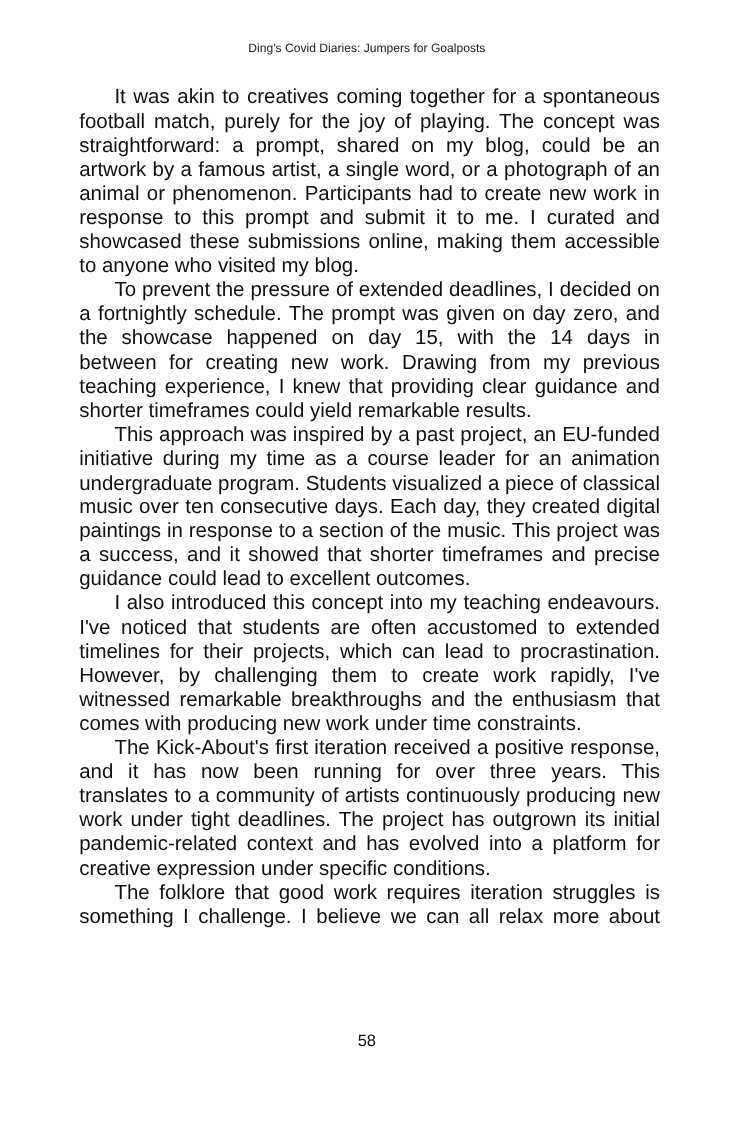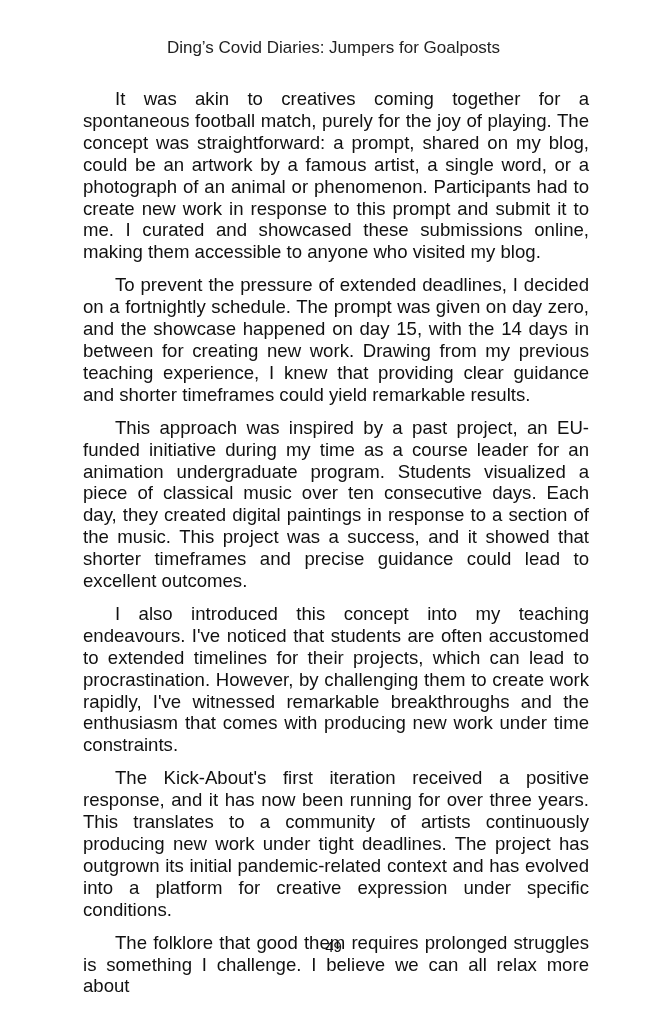--- a/index.html
+++ b/index.html
@@ -1,32 +1,32 @@
 <!DOCTYPE html>
 <html><head>
 <meta charset="utf-8">
 <style>
   html, body { margin: 0; padding: 0; background: #ffffff; }
   body { width: 667px; height: 1023px; position: relative; overflow: hidden;
          font-family: "Liberation Sans", "DejaVu Sans", sans-serif; color: #111111; }
   .running-head { position: absolute; top: 38px; left: 0; width: 667px; text-align: center;
-         font-size: 17px; color: #222; }
+         font-size: 11px; color: #222; }
   .body-text { position: absolute; top: 77px; left: 72px; width: 528px;
          font-size: 18.6px; line-height: 21.9px; }
-  .body-text p { margin: 11px; text-align: justify; text-indent: 32px; }
+  .body-text p { margin: 0; text-align: justify; text-indent: 32px; }
   .folio { position: absolute; top: 938px; left: 0; width: 667px; text-align: center;
          font-size: 15px; color: #111; }
 </style>
 </head>
 <body>
 
 <div>
   <div class="running-head">Ding’s Covid Diaries: Jumpers for Goalposts</div>
   <div class="body-text">
     <p>It was akin to creatives coming together for a spontaneous football match, purely for the joy of playing. The concept was straightforward: a prompt, shared on my blog, could be an artwork by a famous artist, a single word, or a photograph of an animal or phenomenon. Participants had to create new work in response to this prompt and submit it to me. I curated and showcased these submissions online, making them accessible to anyone who visited my blog.</p>
     <p>To prevent the pressure of extended deadlines, I decided on a fortnightly schedule. The prompt was given on day zero, and the showcase happened on day 15, with the 14 days in between for creating new work. Drawing from my previous teaching experience, I knew that providing clear guidance and shorter timeframes could yield remarkable results.</p>
     <p>This approach was inspired by a past project, an EU-funded initiative during my time as a course leader for an animation undergraduate program. Students visualized a piece of classical music over ten consecutive days. Each day, they created digital paintings in response to a section of the music. This project was a success, and it showed that shorter timeframes and precise guidance could lead to excellent outcomes.</p>
     <p>I also introduced this concept into my teaching endeavours. I've noticed that students are often accustomed to extended timelines for their projects, which can lead to procrastination. However, by challenging them to create work rapidly, I've witnessed remarkable breakthroughs and the enthusiasm that comes with producing new work under time constraints.</p>
     <p>The Kick-About's first iteration received a positive response, and it has now been running for over three years. This translates to a community of artists continuously producing new work under tight deadlines. The project has outgrown its initial pandemic-related context and has evolved into a platform for creative expression under specific conditions.</p>
-    <p style="text-align-last: justify;">The folklore that good them requires prolonged struggles is something I challenge. I believe we can all relax more about</p>
+    <p style="text-align-last: justify;">The folklore that good work requires iteration struggles is something I challenge. I believe we can all relax more about</p>
   </div>
-  <div class="folio">49</div>
+  <div class="folio">58</div>
 </div>
 
 </body></html>

